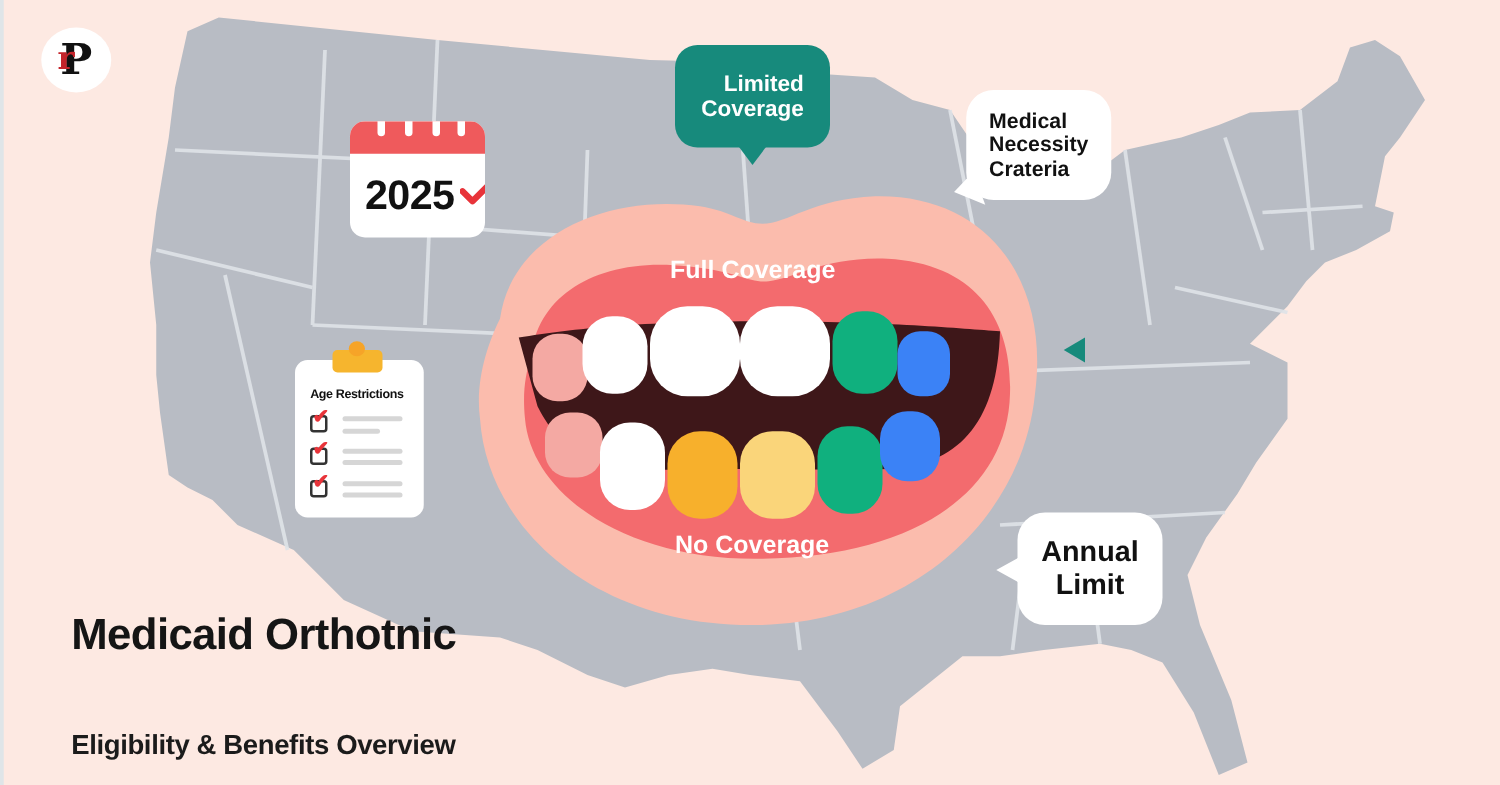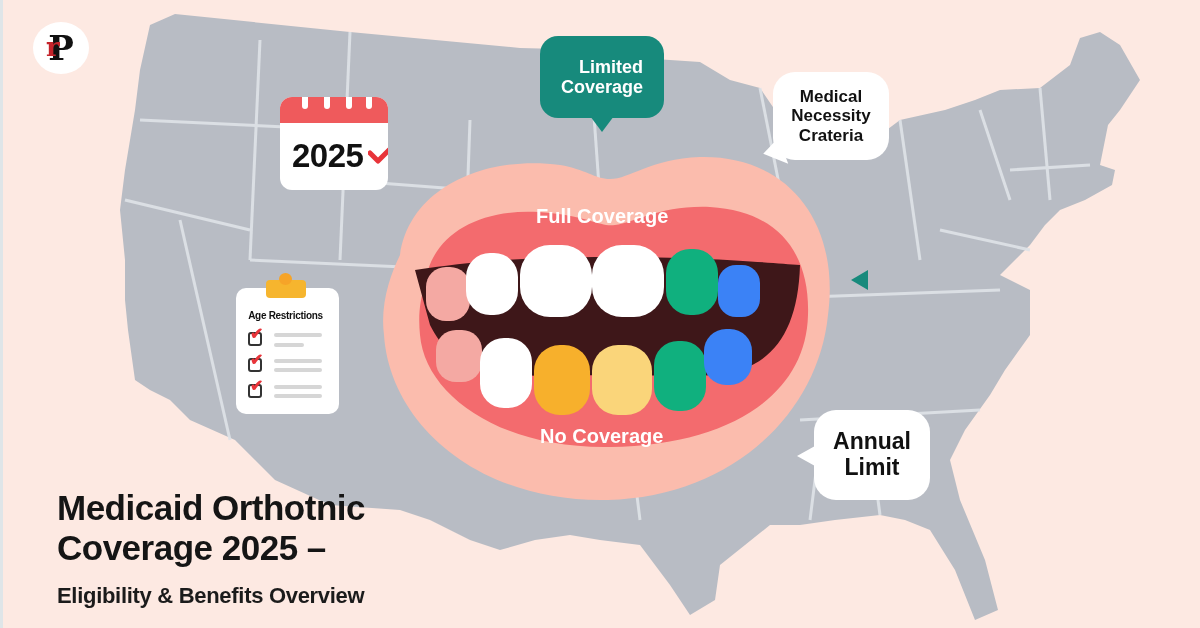--- a/index.html
+++ b/index.html
@@ -90,21 +90,21 @@
 
   <div class="bubble teal" style="left:540px;top:36px;width:124px;height:82px;font-size:18px;text-align:right;">
     <div>
       <div>Limited</div>
       <div>Coverage</div>
     </div>
   </div>
   <div class="tail" style="left:590px;top:116px;border-left:12px solid transparent;border-right:12px solid transparent;border-top:16px solid #178a7c;"></div>
 
   <div class="bubble white" style="left:773px;top:72px;width:116px;height:88px;font-size:17px;">
-    <div style="text-align:center">
+    <div style="text-align:left">
       <div>Medical</div>
       <div>Necessity</div>
       <div>Crateria</div>
     </div>
   </div>
   <div class="tail" style="left:764px;top:140px;border-top:10px solid transparent;border-bottom:18px solid transparent;border-right:20px solid #fff;transform:rotate(-20deg);"></div>
 
   <div class="tail" style="left:851px;top:270px;border-top:10px solid transparent;border-bottom:10px solid transparent;border-right:17px solid #178a7c;"></div>
 
   <div class="bubble white" style="left:814px;top:410px;width:116px;height:90px;font-size:23px;">
@@ -150,16 +150,15 @@
     <rect x="164" y="200" width="56" height="70" rx="26" fill="#f7b02c"></rect>
     <rect x="222" y="200" width="60" height="70" rx="26" fill="#fad57a"></rect>
     <rect x="284" y="196" width="52" height="70" rx="24" fill="#10b07e"></rect>
     <rect x="334" y="184" width="48" height="56" rx="22" fill="#3b82f6"></rect>
   </svg>
   <div class="mouth-label" style="left:536px;top:205px">Full Coverage</div>
   <div class="mouth-label" style="left:540px;top:425px">No Coverage</div>
 
   <div class="title">
     <div>Medicaid Orthotnic</div>
-    <div>Coverage 2025 –</div>
   </div>
   <div class="subtitle">Eligibility &amp; Benefits Overview</div>
 </div>
 
 </body></html>

